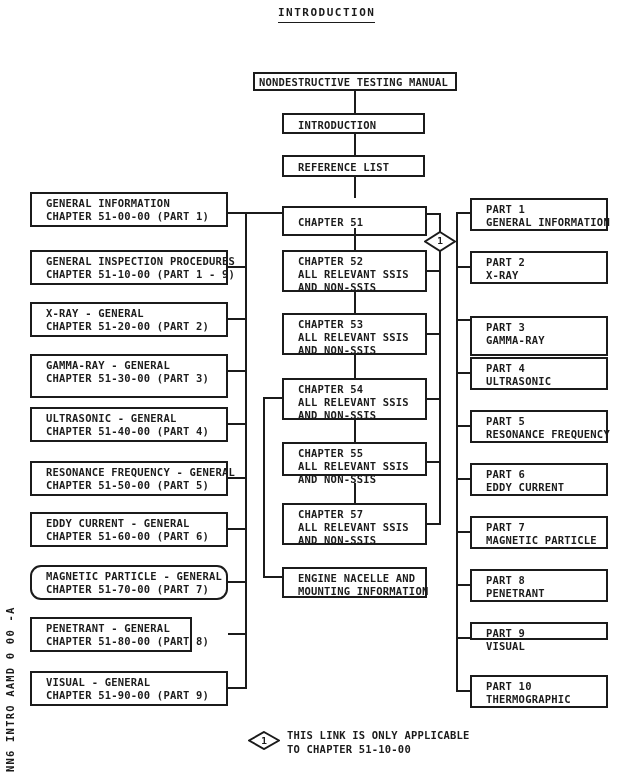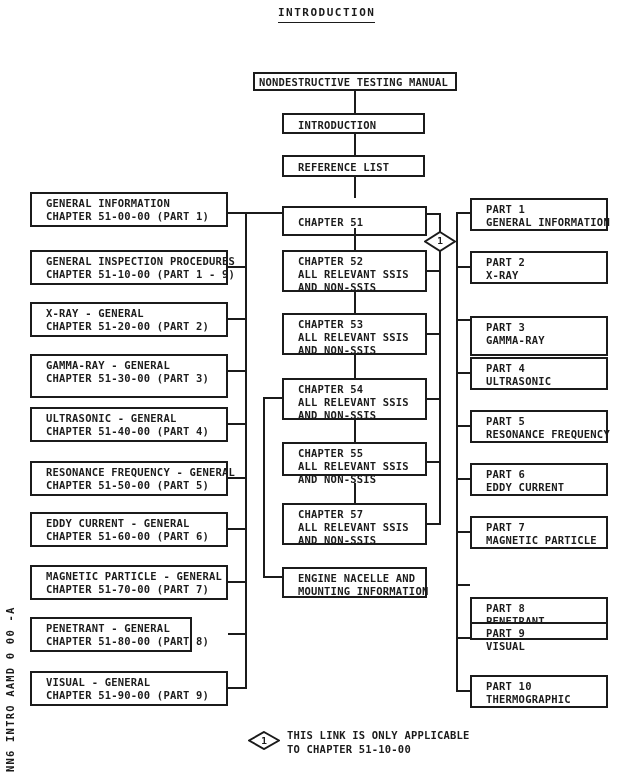--- a/index.html
+++ b/index.html
@@ -109,21 +109,21 @@
     <span class="bl">CHAPTER 51-40-00 (PART 4)</span>
   </div>
   <div class="box" style="left:30px;top:461px;width:198px;height:35px;">
     <span class="bl">RESONANCE FREQUENCY - GENERAL</span>
     <span class="bl">CHAPTER 51-50-00 (PART 5)</span>
   </div>
   <div class="box" style="left:30px;top:512px;width:198px;height:35px;">
     <span class="bl">EDDY CURRENT - GENERAL</span>
     <span class="bl">CHAPTER 51-60-00 (PART 6)</span>
   </div>
-  <div class="box" style="left:30px;top:565px;width:198px;height:35px;">
+  <div class="box" style="left:30px;top:565px;width:198px;height:35px;border-radius:11px;">
     <span class="bl">MAGNETIC PARTICLE - GENERAL</span>
     <span class="bl">CHAPTER 51-70-00 (PART 7)</span>
   </div>
   <div class="box" style="left:30px;top:617px;width:162px;height:35px;">
     <span class="bl">PENETRANT - GENERAL</span>
     <span class="bl">CHAPTER 51-80-00 (PART 8)</span>
   </div>
   <div class="box" style="left:30px;top:671px;width:198px;height:35px;">
     <span class="bl">VISUAL - GENERAL</span>
     <span class="bl">CHAPTER 51-90-00 (PART 9)</span>
@@ -150,21 +150,21 @@
     <span class="bl">RESONANCE FREQUENCY</span>
   </div>
   <div class="box" style="left:470px;top:463px;width:138px;height:33px;">
     <span class="bl">PART 6</span>
     <span class="bl">EDDY CURRENT</span>
   </div>
   <div class="box" style="left:470px;top:516px;width:138px;height:33px;">
     <span class="bl">PART 7</span>
     <span class="bl">MAGNETIC PARTICLE</span>
   </div>
-  <div class="box" style="left:470px;top:569px;width:138px;height:33px;margin-top:28px;">
+  <div class="box" style="left:470px;top:569px;width:138px;height:33px;">
     <span class="bl">PART 8</span>
     <span class="bl">PENETRANT</span>
   </div>
   <div class="box" style="left:470px;top:622px;width:138px;height:18px;">
     <span class="bl">PART 9</span>
     <span class="bl">VISUAL</span>
   </div>
   <div class="box" style="left:470px;top:675px;width:138px;height:33px;">
     <span class="bl">PART 10</span>
     <span class="bl">THERMOGRAPHIC</span>

